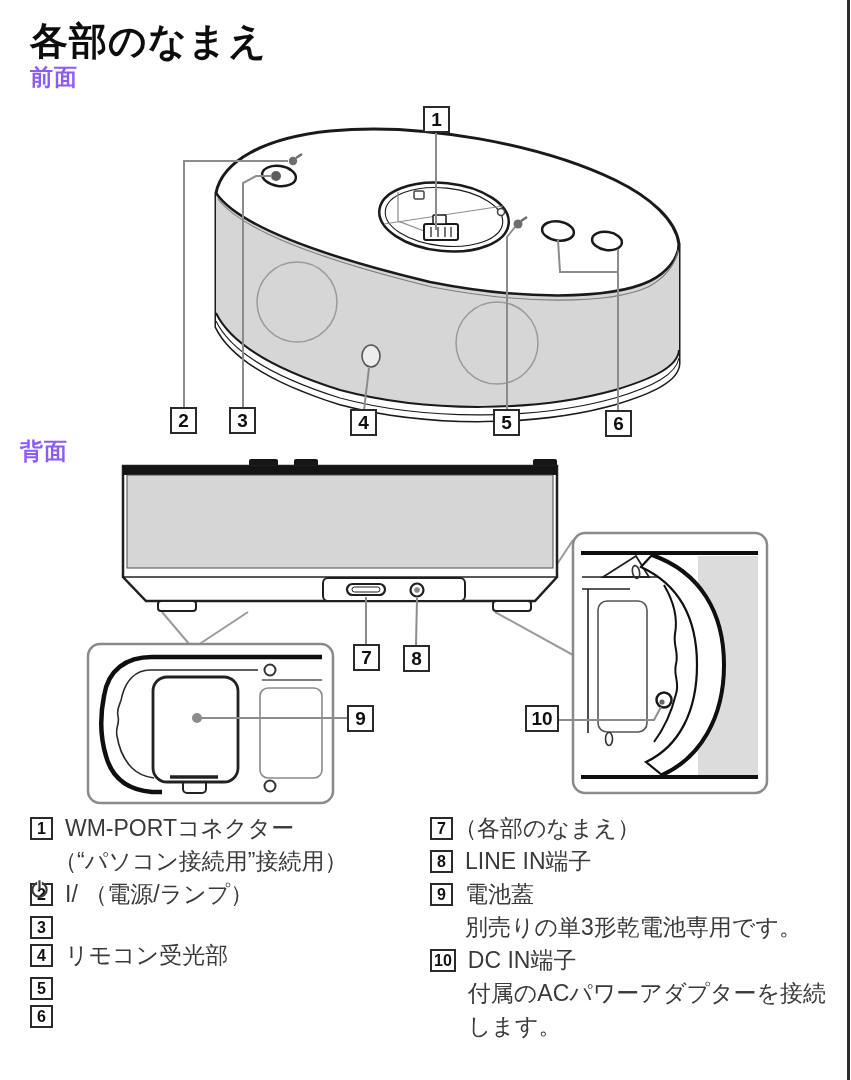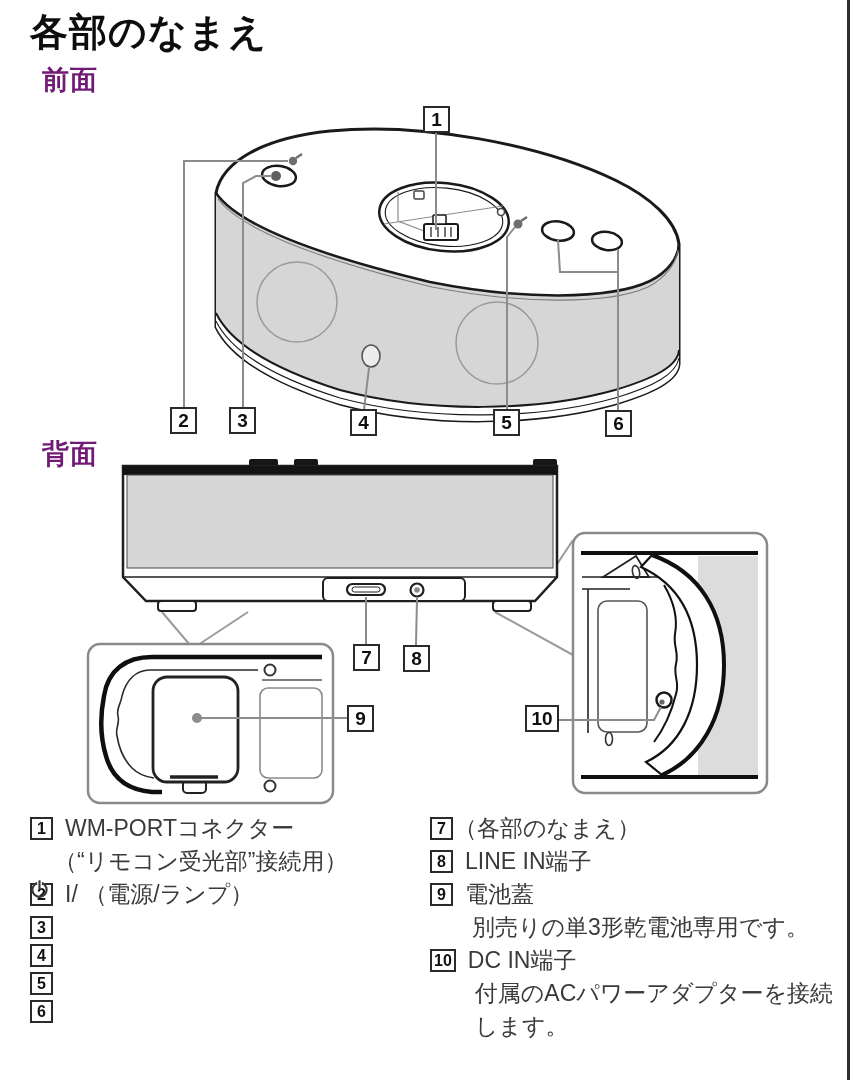--- a/index.html
+++ b/index.html
@@ -3,27 +3,27 @@
 <meta charset="utf-8">
 <style>
   html,body{margin:0;padding:0;background:#ffffff;}
   body{
     width:851px;height:1080px;position:relative;overflow:hidden;
     font-family:"Liberation Sans","DejaVu Sans",sans-serif;
     -webkit-font-smoothing:antialiased;
   }
   .abs{position:absolute;}
   .page-title{
-    left:30px;top:7px;font-size:38px;font-weight:900;color:#0d0d0d;letter-spacing:1px;
+    left:30px;top:16px;font-size:38px;font-weight:900;color:#0d0d0d;letter-spacing:1px;
   }
   .section-label{
-    font-size:27px;font-weight:900;color:#701a75;letter-spacing:1px;margin-left:12px;
+    font-size:23px;font-weight:900;color:#8b5cf6;letter-spacing:1px;
   }
   #front-section-label{left:30px;top:62px;}
-  #back-section-label{left:30px;top:436px;}
+  #back-section-label{left:20px;top:436px;}
   svg{position:absolute;left:0;}
   
   .callout{
     position:absolute;width:27px;height:27px;box-sizing:border-box;
     background:#ffffff;border:2px solid #2a2a2a;color:#0f0f0f;
     font-size:19px;font-weight:700;display:flex;align-items:center;justify-content:center;
     z-index:6;line-height:1;
   }
   .callout.wide{width:34px;}
   
@@ -33,21 +33,21 @@
   #parts-col-front{left:30px;width:385px;}
   #parts-col-back{left:430px;width:418px;}
   .part-item{display:flex;align-items:flex-start;}
   .badge{
     flex:0 0 auto;min-width:23px;height:23px;box-sizing:border-box;padding:0 2px;
     border:2px solid #2a2a2a;background:#fff;color:#101010;
     display:flex;align-items:center;justify-content:center;
     font-size:16px;font-weight:700;margin-top:5px;line-height:1;
   }
   .part-body{margin-left:12px;display:block;}
-  .part-sub{display:block;margin-left:7px;}
+  .part-sub{display:block;}
   .part-sub.hang{margin-left:-11px;}
   .power-glyph{vertical-align:-4px;}
   .page-border-right{
     position:absolute;left:847px;top:0;width:2.5px;height:1080px;background:#2e2e2e;
   }
 </style>
 </head>
 <body>
 
 <div class="abs page-title">各部のなまえ</div>
@@ -199,21 +199,21 @@
 <div class="callout" style="left:353px;top:644px">7</div>
 <div class="callout" style="left:403px;top:645px">8</div>
 <div class="callout" style="left:347px;top:705px">9</div>
 <div class="callout wide" style="left:525px;top:705px">10</div>
 
 <div class="parts-col" id="parts-col-front">
   <div class="part-item">
     <span class="badge">1</span>
     <span class="part-body">
       <span class="part-main">WM-PORTコネクター</span>
-      <span class="part-sub hang">（“リモコン受光部”接続用）</span>
+      <span class="part-sub hang">（“パソコン接続用”接続用）</span>
     </span>
   </div>
 
   <div class="part-item">
     <span class="badge">2</span>
     <span class="part-body">
       <span class="part-main">I/
   <svg class="power-glyph" width="19" height="22" viewBox="0 0 24 26">
     <circle cx="12" cy="14" r="9" fill="none" stroke="currentColor" stroke-width="2.7"></circle>
     <line x1="12" y1="1" x2="12" y2="12" stroke="#ffffff" stroke-width="6"></line>
@@ -223,20 +223,24 @@
       
     </span>
   </div>
 
   <div class="part-item">
     <span class="badge">3</span>
   </div>
 
   <div class="part-item">
     <span class="badge">4</span>
+    <span class="part-body">
+      <span class="part-main">リモコン受光部</span>
+      
+    </span>
   </div>
 
   <div class="part-item">
     <span class="badge">5</span>
   </div>
 
   <div class="part-item">
     <span class="badge">6</span>
   </div>
 </div>

